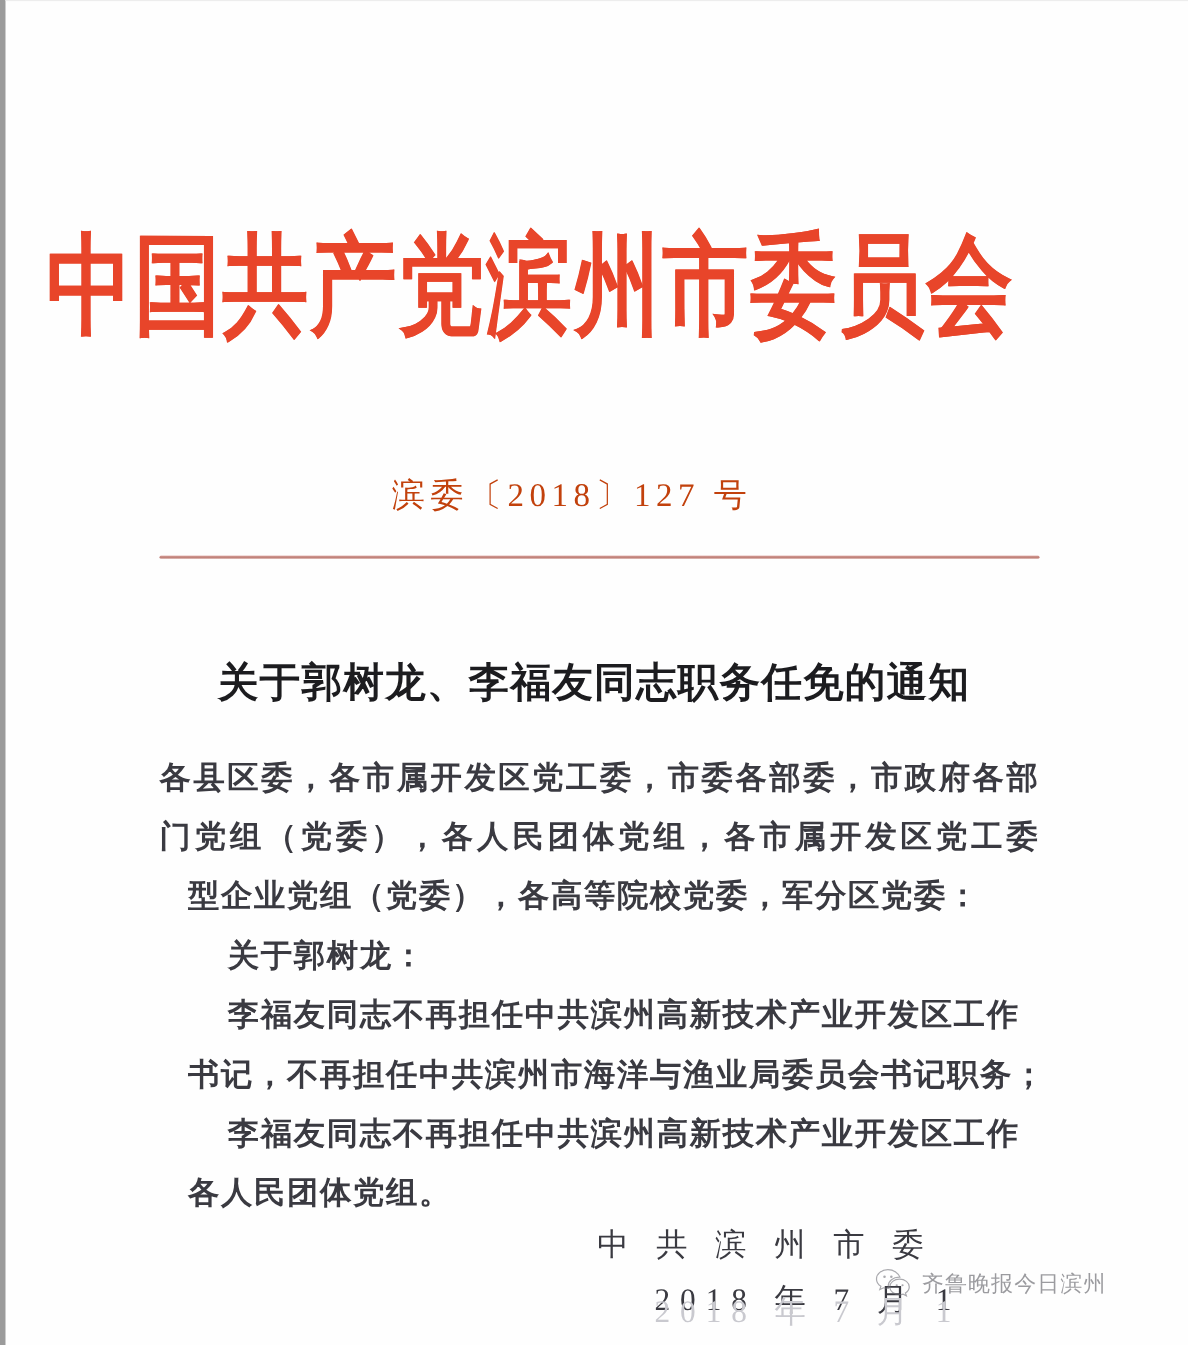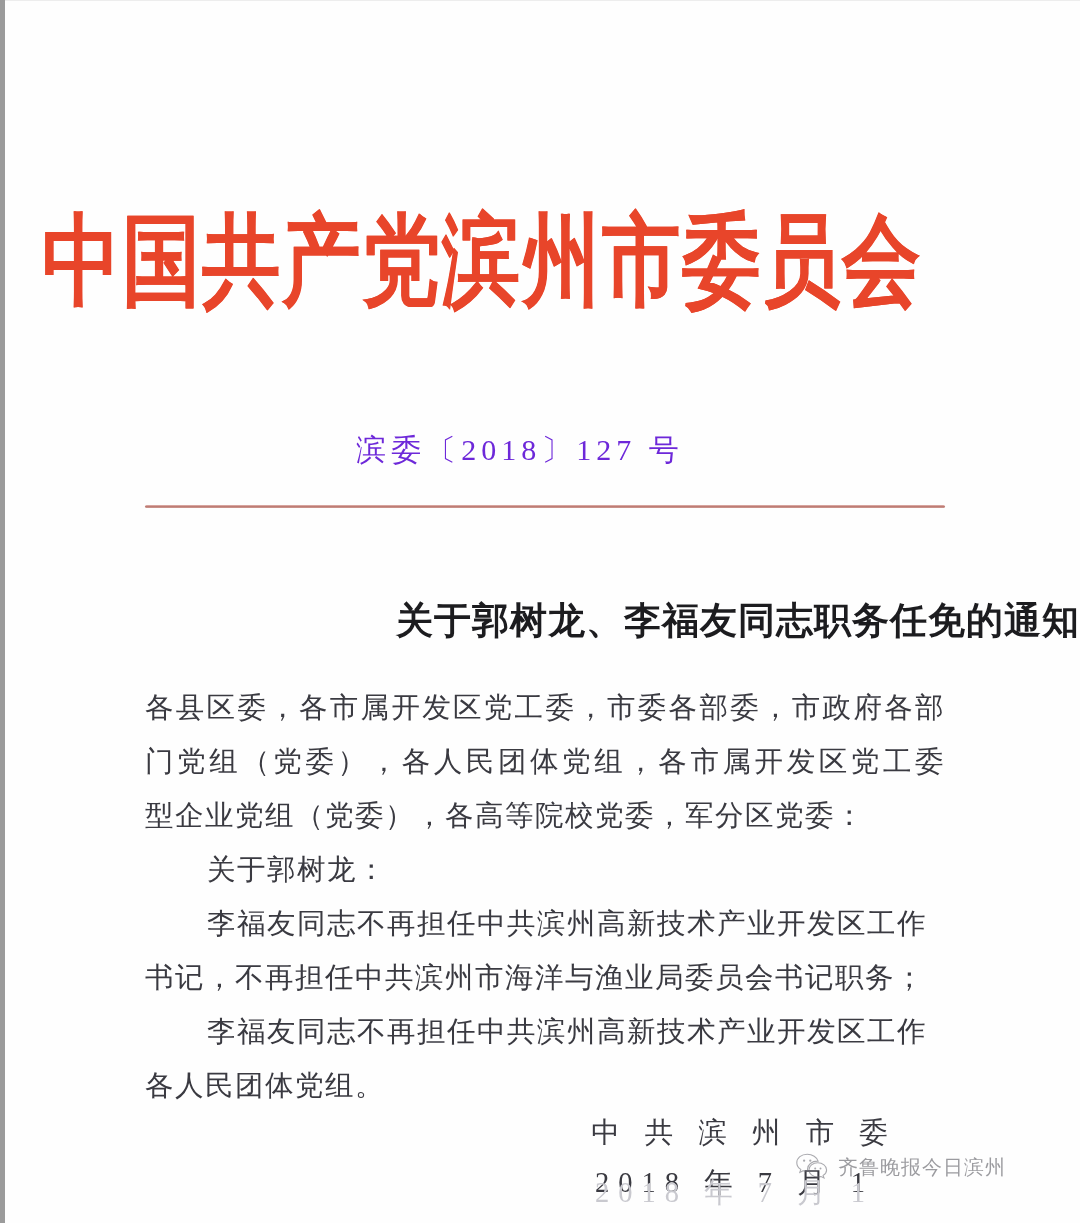--- a/index.html
+++ b/index.html
@@ -65,21 +65,21 @@
     text-shadow: 0.5px 0 0 #e8452a;
   }
 
   
   .doc-number {
     position: absolute;
     left: 0;
     top: 430px;
     width: 1040px;
     text-align: center;
-    color: #6d28d9;
+    color: #c2410c;
     font-family: "Liberation Serif", "DejaVu Serif", serif;
     font-size: 30px;
     letter-spacing: 5px;
     white-space: nowrap;
   }
 
   
   .red-rule {
     position: absolute;
     left: 145px;
@@ -89,21 +89,21 @@
     background: linear-gradient(to bottom, #e7bdb8 0%, #bc7a72 45%, #cf9a93 100%);
     border-radius: 2px;
   }
 
   
   .doc-title {
     position: absolute;
     left: 0;
     top: 596px;
     width: 1080px;
-    text-align: right;
+    text-align: center;
     color: #1c1c1f;
     font-family: "DejaVu Serif", "Liberation Serif", serif;
     font-weight: 700;
     font-size: 37px;
     letter-spacing: 1px;
     white-space: nowrap;
   }
 
   
   .doc-body {
@@ -115,23 +115,25 @@
     font-family: "Liberation Serif", "DejaVu Serif", serif;
     font-size: 28.5px;
     line-height: 54px;
     letter-spacing: 1.5px;
   }
   .body-line {
     white-space: nowrap;
     display: block;
     text-align: justify;
     text-align-last: justify;
+    font-weight: bold;
   }
   .body-line.flush {
     text-align-last: left;
+    margin-left: 26px;
   }
   .body-line.indent {
     text-indent: 62px;
     text-align-last: left;
   }
 
   
   .signature {
     position: absolute;
     left: 145px;
@@ -140,21 +142,20 @@
     color: #3a3a41;
     font-family: "Liberation Serif", "DejaVu Serif", serif;
     font-size: 28.5px;
     line-height: 50px;
     letter-spacing: 9px;
   }
   .sig-org {
     display: block;
     padding-left: 398px;
     white-space: nowrap;
-    text-align: center;
   }
   .sig-date {
     display: block;
     padding-left: 450px;
     white-space: nowrap;
   }
   .sig-date-faint {
     position: absolute;
     left: 145px;
     top: 1174px;

